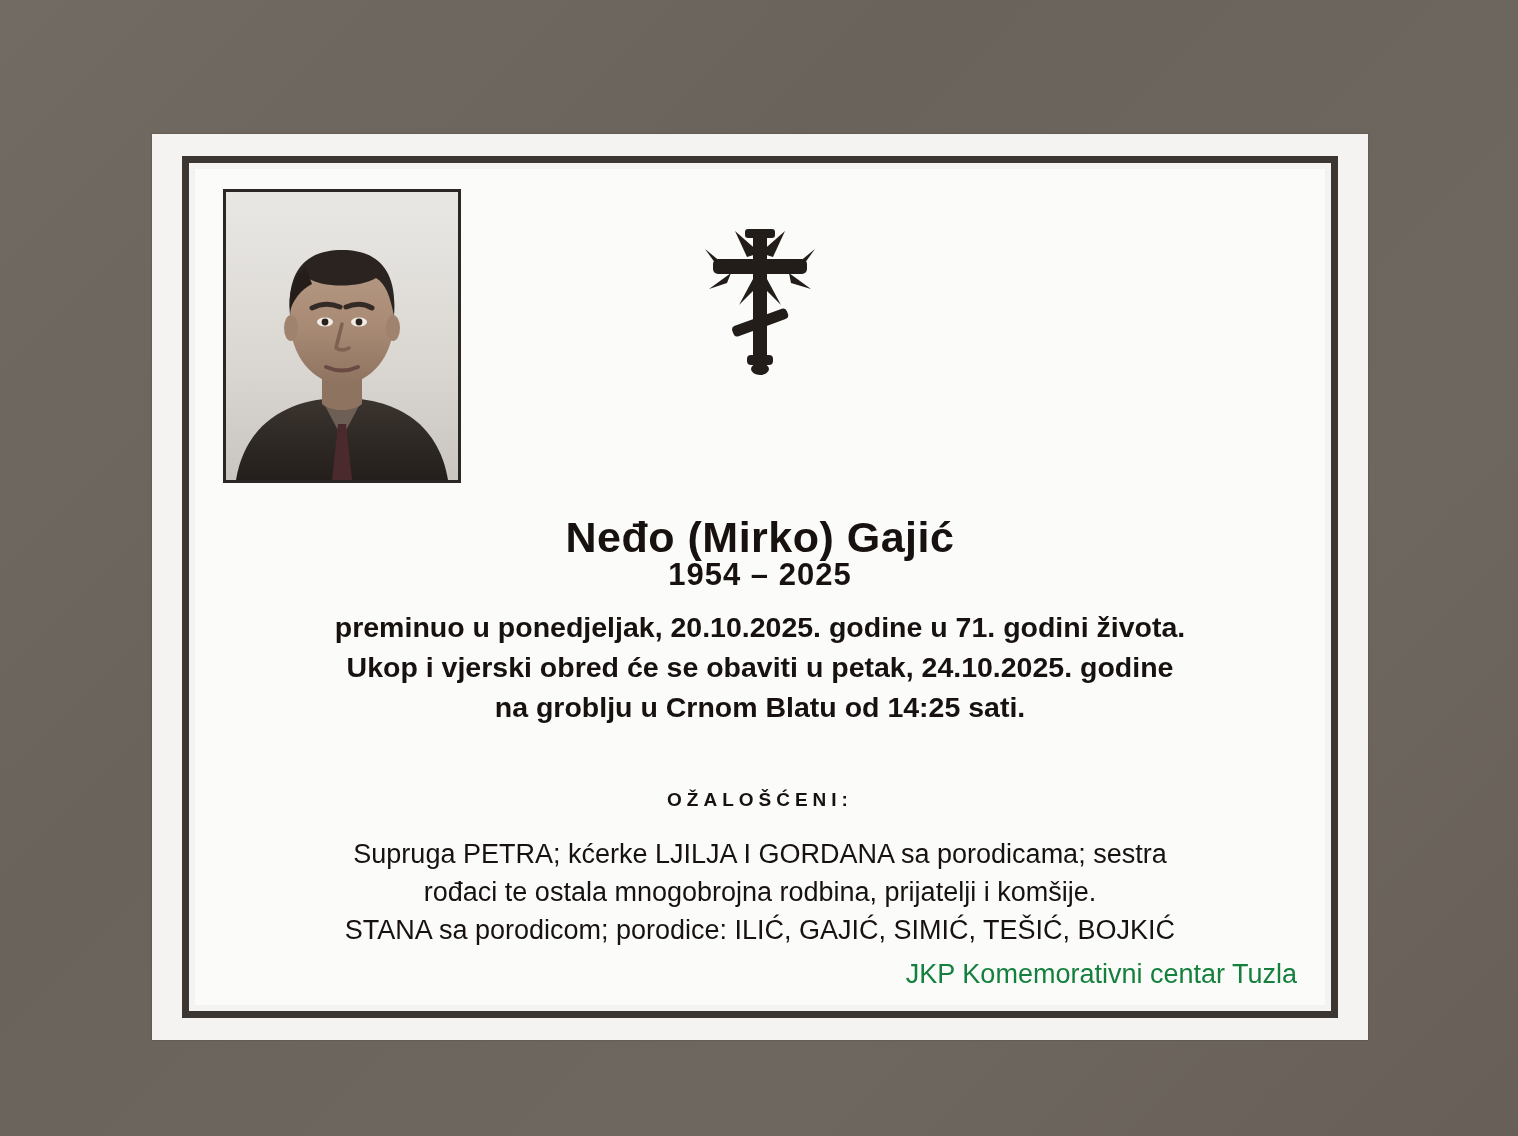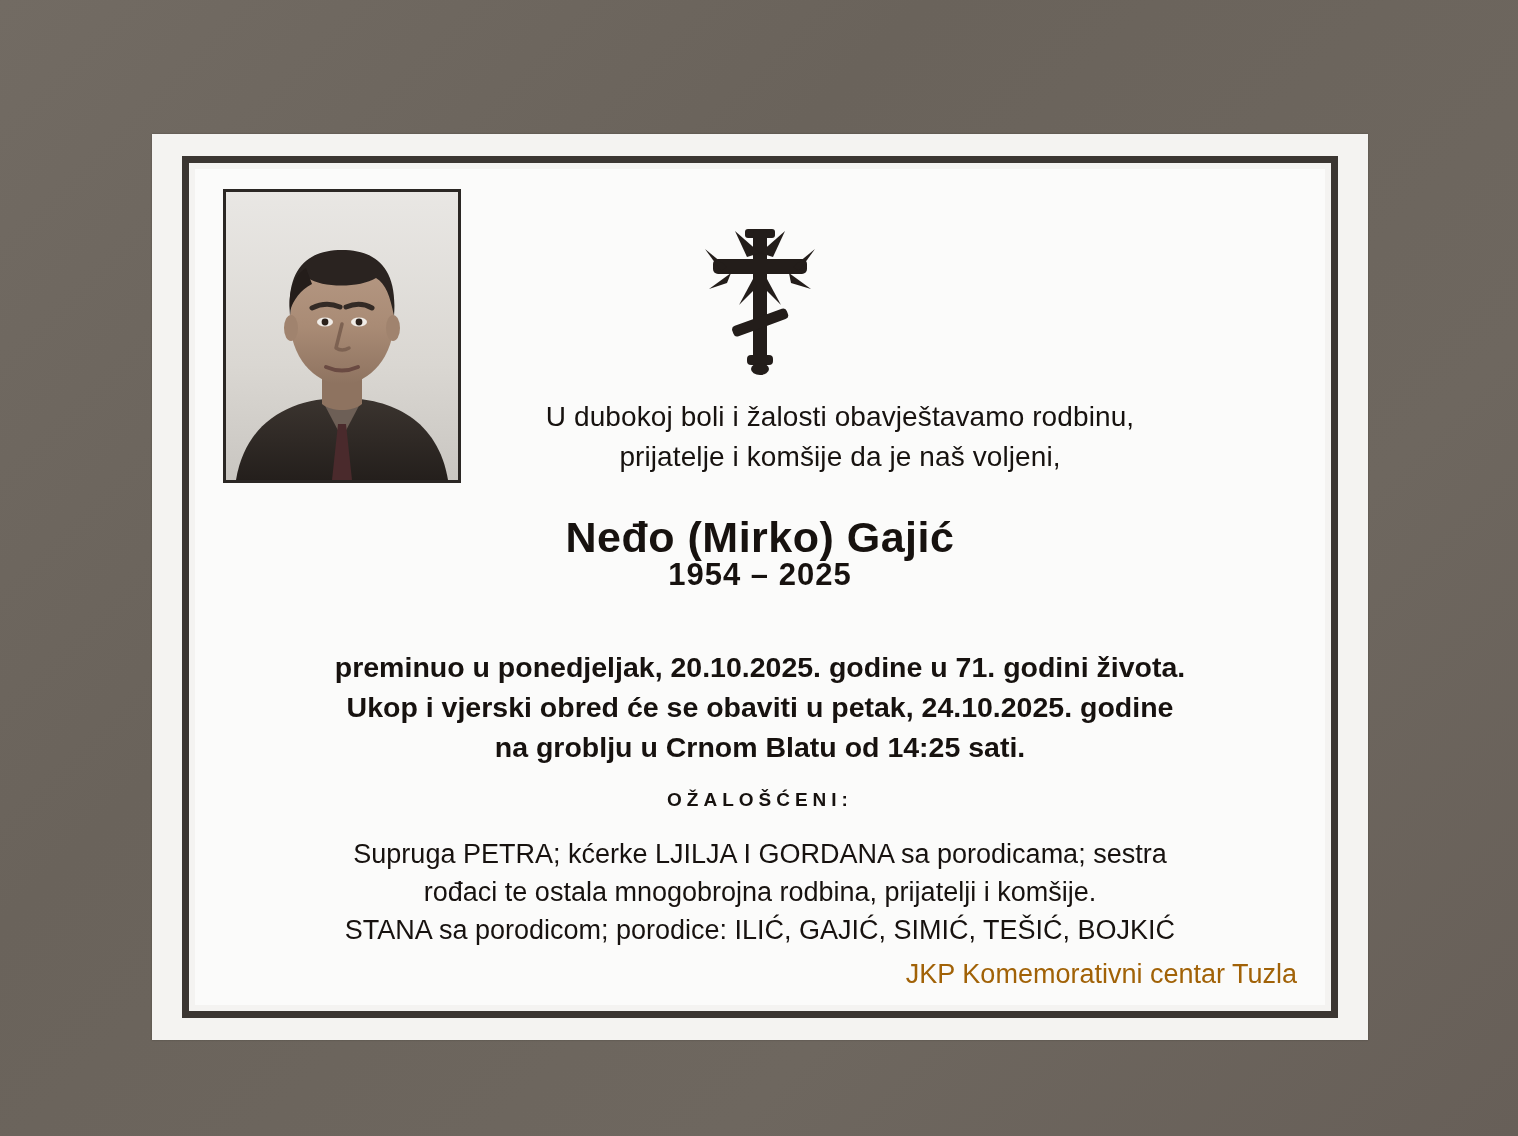--- a/index.html
+++ b/index.html
@@ -108,21 +108,20 @@
     letter-spacing: 1px;
     text-align: center;
   }
   #details {
     position: absolute;
     left: 24px; right: 24px;
     top: 438px;
     font-size: 28.5px;
     font-weight: bold;
     line-height: 40px;
-    margin-top: 40px;
   }
   #vjecnaja {
     position: absolute;
     left: 0; right: 0;
     top: 560px;
     font-size: 27px;
     font-style: italic;
     font-weight: bold;
     letter-spacing: 7px;
   }
@@ -139,21 +138,21 @@
     left: 24px; right: 24px;
     top: 666px;
     font-size: 27px;
     line-height: 38px;
   }
   #agency {
     position: absolute;
     right: 28px;
     top: 790px;
     font-size: 27px;
-    color: #a16207;
+    color: #15803d;
     text-align: right;
   }
   .line { display: block; }
 </style>
 </head>
 <body>
 
 <div id="page">
   <div id="mat"></div>
 
@@ -233,24 +232,20 @@
               <path d="M94 60 L116 76 L96 70 Z"></path>
               <path d="M58 66 L44 92 L62 74 Z"></path>
               <path d="M72 66 L86 92 L68 74 Z"></path>
 
               <rect x="52" y="142" width="26" height="10" rx="4"></rect>
               <ellipse cx="65" cy="156" rx="9" ry="6"></ellipse>
             </g>
           </svg>
         </div>
 
-        <div id="intro" class="txt">
-          <span class="line">U dubokoj boli i žalosti obavještavamo rodbinu,</span>
-          <span class="line">prijatelje i komšije da je naš voljeni,</span>
-        </div>
 
         <div id="name" class="txt">Neđo (Mirko) Gajić</div>
 
         <div id="years" class="txt">1954 – 2025</div>
 
         <div id="details" class="txt">
           <span class="line">preminuo u ponedjeljak, 20.10.2025. godine u 71. godini života.</span>
           <span class="line">Ukop i vjerski obred će se obaviti u petak, 24.10.2025. godine</span>
           <span class="line">na groblju u Crnom Blatu od 14:25 sati.</span>
         </div>

